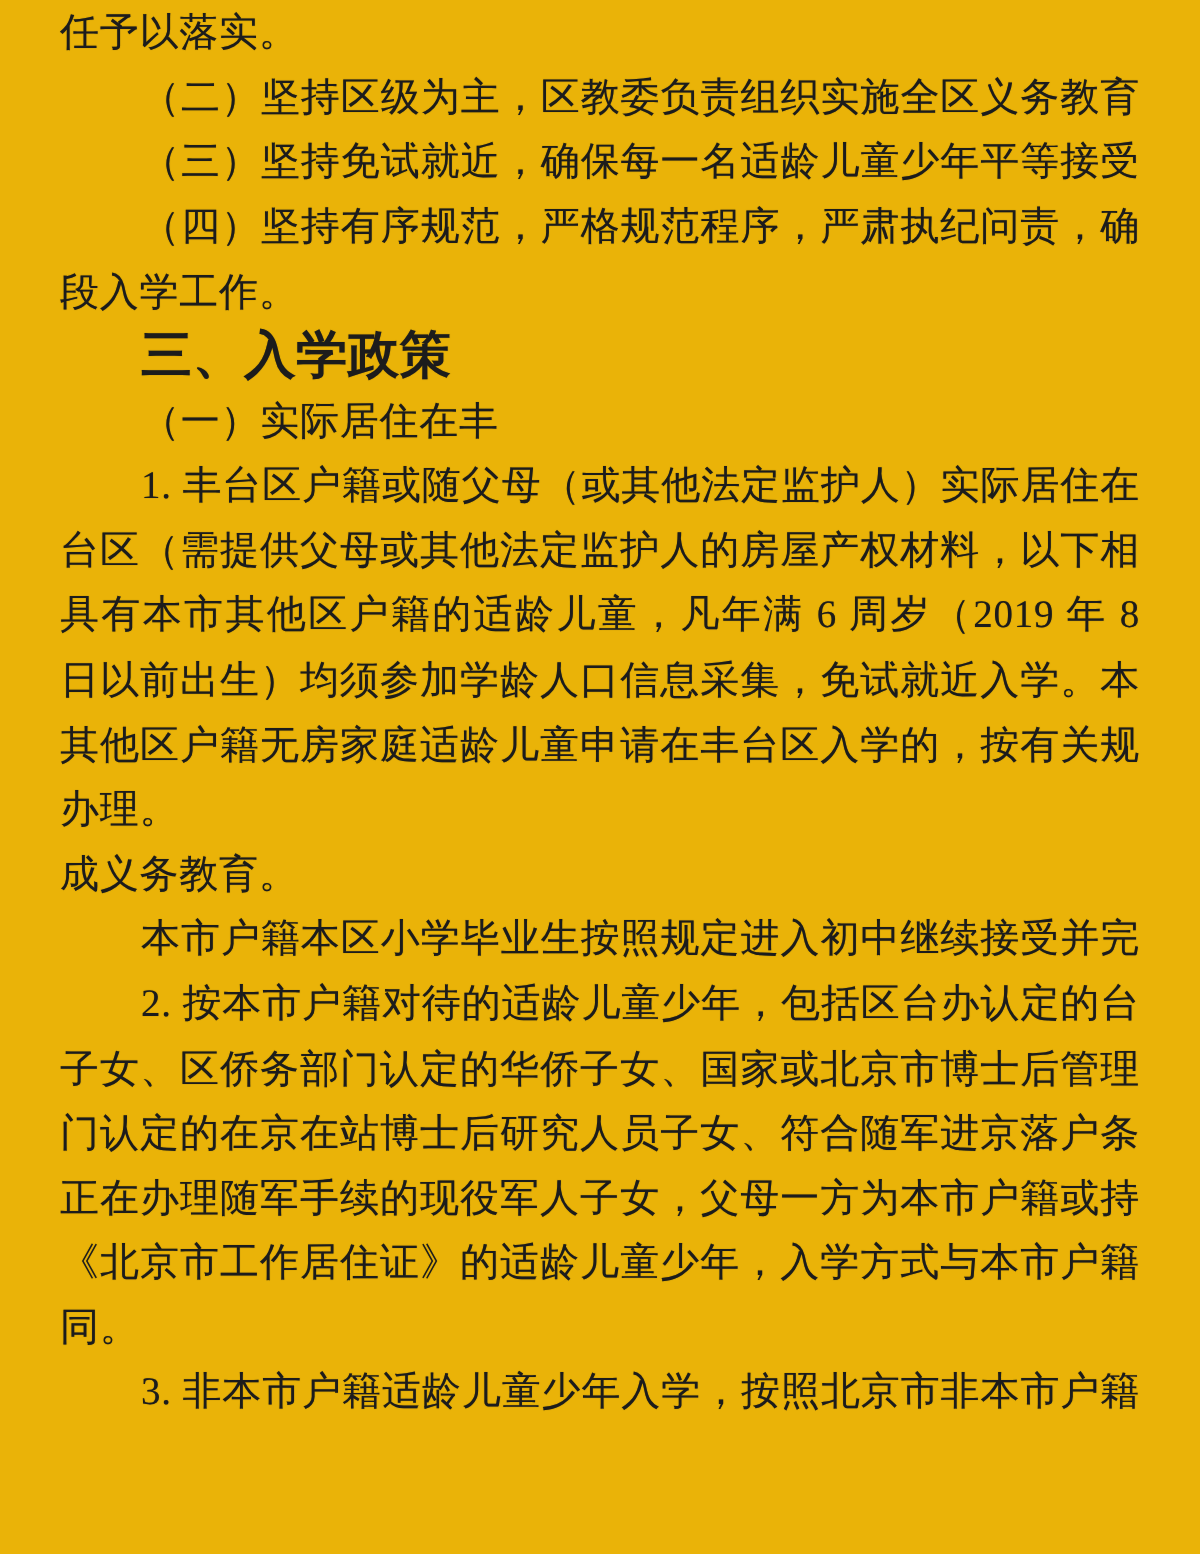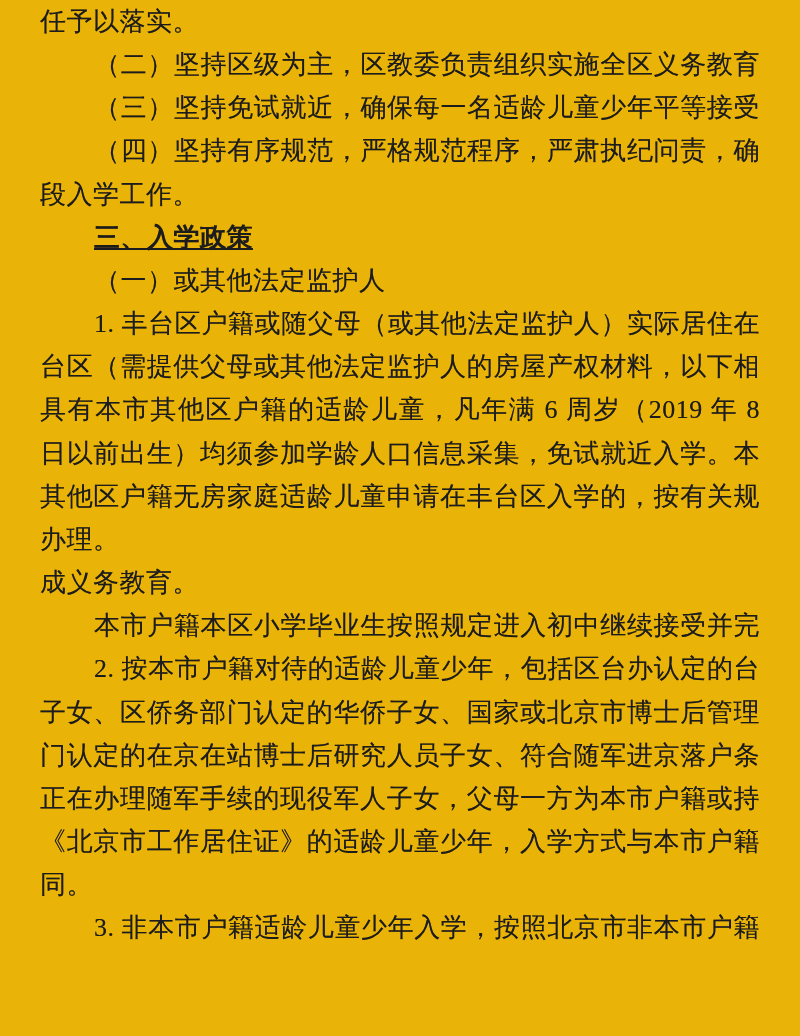--- a/index.html
+++ b/index.html
@@ -35,38 +35,37 @@
   
   .line.full { white-space: normal; overflow: hidden; }
   .line.end {
     text-align: left;
     text-align-last: left;
   }
   .line.indent { padding-left: 54px; }
   .line.heading {
     font-family: "Liberation Sans", "DejaVu Sans", sans-serif;
     font-weight: bold;
-    font-size: 26px;
+    font-size: 34px;
     text-align: right;
     text-align-last: left;
-    text-decoration: underline;
   }
 </style>
 </head>
 <body>
 
 <div class="page">
   <div class="textblock">
     <div class="line end">任予以落实。</div>
     <div class="line full indent">（二）坚持区级为主，区教委负责组织实施全区义务教育阶</div>
     <div class="line full indent">（三）坚持免试就近，确保每一名适龄儿童少年平等接受义</div>
     <div class="line full indent">（四）坚持有序规范，严格规范程序，严肃执纪问责，确保</div>
     <div class="line end">段入学工作。</div>
     <div class="line heading indent">三、入学政策</div>
-    <div class="line end indent">（一）或其他法定监护人</div>
+    <div class="line end indent">（一）实际居住在丰</div>
     <div class="line full indent">1. 丰台区户籍或随父母（或其他法定监护人）实际居住在丰</div>
     <div class="line full">台区（需提供父母或其他法定监护人的房屋产权材料，以下相同）</div>
     <div class="line full">具有本市其他区户籍的适龄儿童，凡年满 6 周岁（2019 年 8 月 31</div>
     <div class="line full">日以前出生）均须参加学龄人口信息采集，免试就近入学。本市</div>
     <div class="line full">其他区户籍无房家庭适龄儿童申请在丰台区入学的，按有关规定</div>
     <div class="line end">办理。</div>
     <div class="line end">成义务教育。</div>
     <div class="line full indent">本市户籍本区小学毕业生按照规定进入初中继续接受并完</div>
     <div class="line full indent">2. 按本市户籍对待的适龄儿童少年，包括区台办认定的台胞</div>
     <div class="line full">子女、区侨务部门认定的华侨子女、国家或北京市博士后管理部</div>

